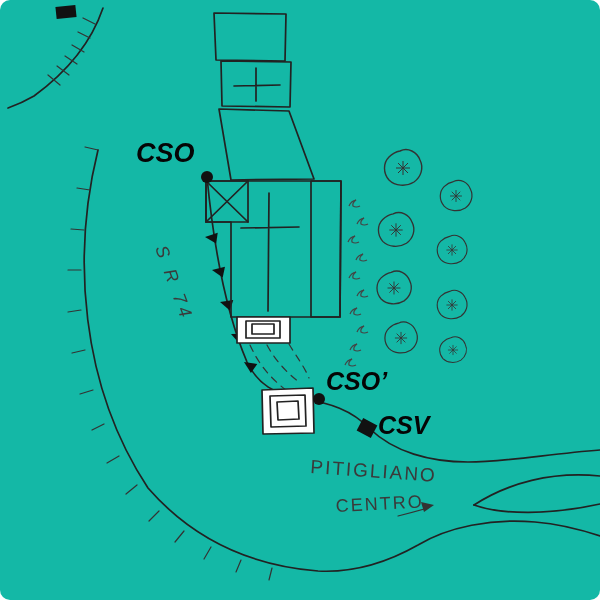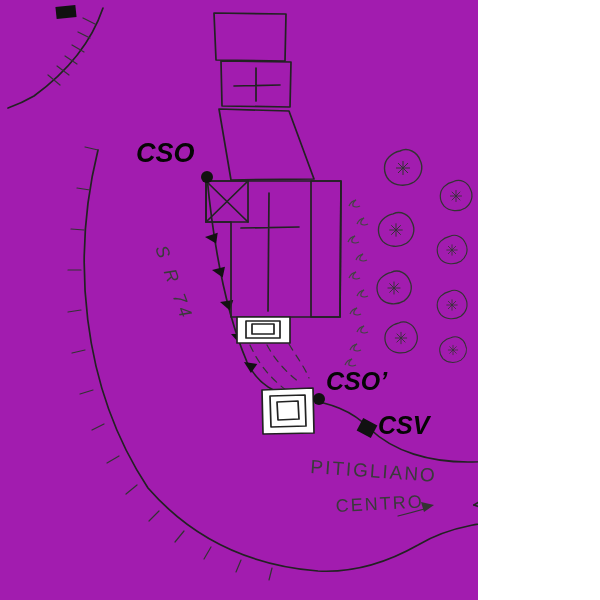--- a/index.html
+++ b/index.html
@@ -1,21 +1,22 @@
 <!DOCTYPE html>
 <html><head>
 <meta charset="utf-8">
 <style>
   html,body{margin:0;padding:0;background:#fff;}
   .canvas{
     position:relative;
-    width:478px;height:600px;
-    background:#a21caf;
+    width:600px;height:600px;
+    background:#14b8a6;
     overflow:hidden;
     font-family:"Liberation Sans", sans-serif;
+    border-radius:10px;
   }
   svg{display:block;}
   svg text{font-family:"Liberation Sans", sans-serif;}
   .ink{stroke:#222;stroke-width:1.7;fill:none;stroke-linecap:round;stroke-linejoin:round;}
   .thin{stroke:#333;stroke-width:1.2;fill:none;stroke-linecap:round;}
   .fillink{fill:#111;stroke:none;}
   .label-big{font-weight:800;font-style:italic;fill:#050505;}
   .label-hand{fill:#3a3a3a;}
 </style>
 </head>

